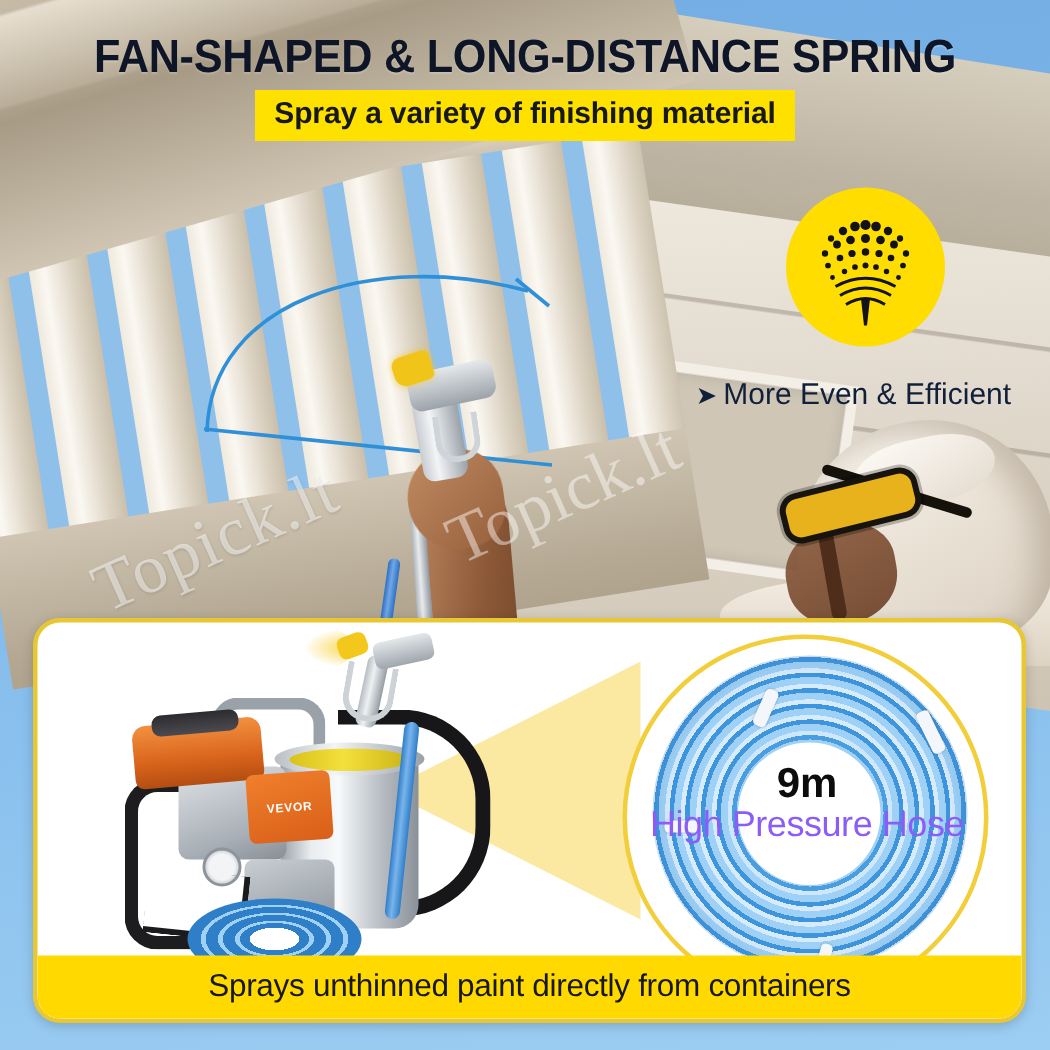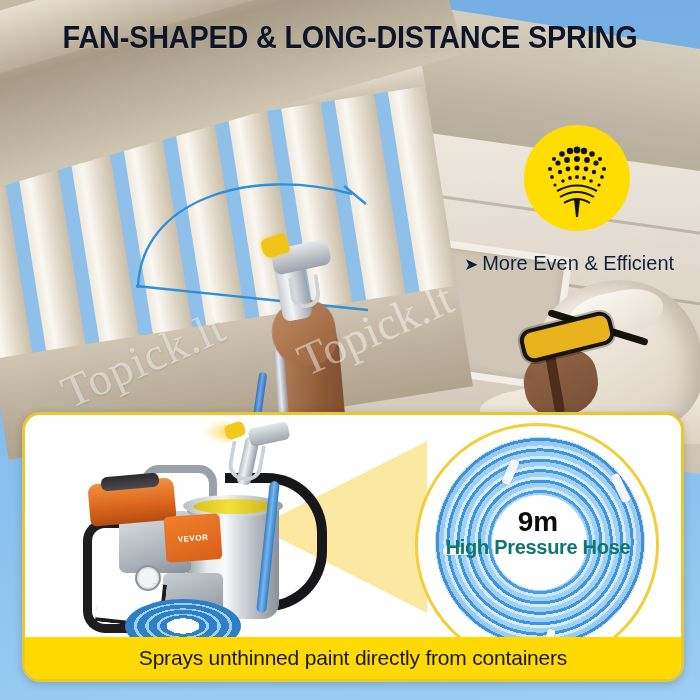--- a/index.html
+++ b/index.html
@@ -157,21 +157,21 @@
         #9fd0f5 65% 68%, #3f95dc 68% 70%, #d6ebfb 70% 72%,
         #9fd0f5 72% 75%, #3f95dc 75% 77%, #d6ebfb 77% 79%,
         #8cc6f2 79% 82%, #3f95dc 82% 84%, #cfe7fa 84% 86%,
         #8cc6f2 86% 89%, #3a8fd6 89% 92%, #bfe0f8 92% 95%,
         #7fbdee 95% 98%, #ffffff 98% 100%);
     box-shadow:inset 0 0 14px rgba(60,120,180,.28);}
   .coil-hole{position:absolute;right:94px;top:80px;width:95px;height:95px;
     border-radius:50%;background:#fff;}
   .hose-txt{position:absolute;right:8px;top:92px;width:270px;text-align:center;z-index:5;}
   .hose-len{font-size:28px;font-weight:bold;color:#0c0c0c;line-height:1.05;}
-  .hose-cap{font-size:20px;font-weight:bold;color:#0f766e;letter-spacing:-.3px;}
+  .hose-cap{font-size:24px;font-weight:normal;color:#8b5cf6;letter-spacing:-.3px;}
 
   
   .ferrule{position:absolute;background:#f3f7fb;border-radius:3px;
     box-shadow:0 0 2px rgba(0,0,0,.25);}
 
   
   .machine{position:absolute;left:42px;top:8px;width:260px;height:232px;}
   .m-bucket{position:absolute;left:120px;top:80px;width:92px;height:116px;
     background:linear-gradient(90deg,#9aa0a6 0%,#e9edf0 22%,#f7f9fa 42%,#b9bfc5 72%,#8b9198 100%);
     border-radius:6px 6px 16px 16px;}
@@ -294,20 +294,23 @@
   <div class="hand"></div>
   <div class="gun-body"></div>
   <div class="gun-trig"></div>
   <div class="gun-head"></div>
   <div class="gun-tip"></div>
 
   <div class="wm">Topick.lt</div>
   <div class="wm2">Topick.lt</div>
 
   <div class="title">FAN-SHAPED &amp; LONG-DISTANCE SPRING</div>
+  <div class="subtitle-wrap">
+    <span class="subtitle">Spray a variety of finishing material</span>
+  </div>
 
   <div class="badge">
     <div class="badge-circle"></div>
     <svg viewBox="0 0 106 106" style="position:absolute;inset:0">
       <g fill="#111318">
 
         <path d="M52 92 L50 74 L56 74 L54 92 Z"></path>
 
         <path d="M40 78 Q53 70 66 78" stroke="#111318" stroke-width="2" fill="none"></path>
         <path d="M36 72 Q53 62 70 72" stroke="#111318" stroke-width="2" fill="none"></path>

